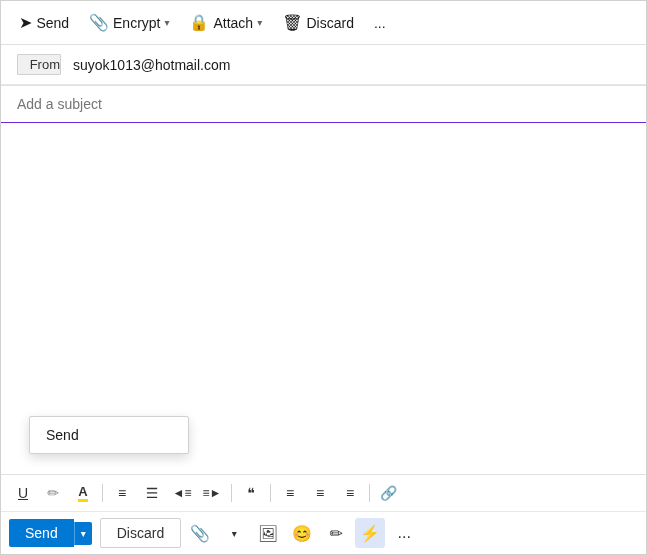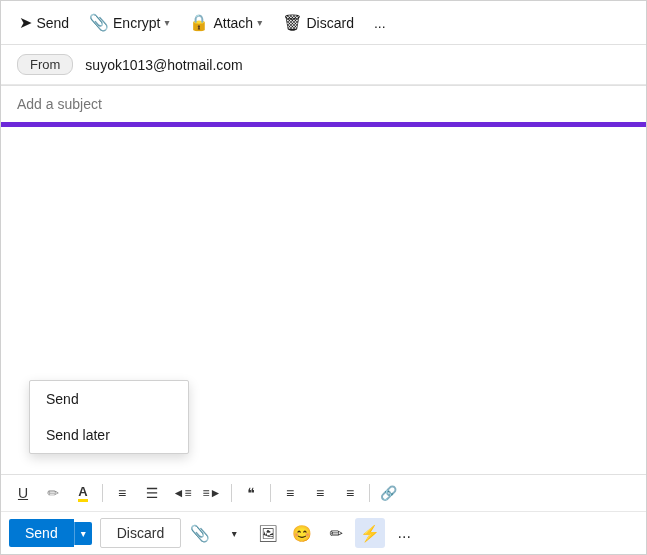--- a/index.html
+++ b/index.html
@@ -55,37 +55,37 @@
     .field-row {
       display: flex;
       align-items: center;
       padding: 8px 16px;
       border-bottom: 1px solid #e8e8e8;
       min-height: 40px;
     }
     .field-label {
       background: #f0f0f0;
       border: 1px solid #d0d0d0;
-      border-radius: 9px;
-      padding: 2px 12px;
+      border-radius: 1px;
+      padding: 2px 0;
       font-size: 13px;
       color: #333;
       margin-right: 12px;
       min-width: 44px;
-      text-align: left;
+      text-align: right;
       cursor: pointer;
     }
     .field-value {
       color: #1a1a1a;
       font-size: 14px;
     }
     .field-row.to-row { border-bottom: none; }
     .subject-row {
       padding: 10px 16px;
-      border-bottom: 5px solid #6d28d9;
+      border-bottom: 1px solid #6d28d9;
     }
 
     
     .compose-body {
       flex: 1;
       padding: 12px 16px;
       position: relative;
       overflow-y: auto;
     }
 
@@ -243,21 +243,20 @@
 
   <div class="subject-row">
     <input type="text" style="border: none; outline: none; width: 100%; font-size: 14px; color: rgb(153, 153, 153);" placeholder="Add a subject">
   </div>
 
   <div class="compose-body">
   </div>
 
   <div class="dropdown-popup">
     <div class="dropdown-item">Send</div>
-    <div class="dropdown-item">Send later</div>
   </div>
 
   <div class="bottom-toolbar">
 
     <div class="format-toolbar">
       <button class="fmt-btn">
         <span class="u-underline">U</span>
       </button>
       <button class="fmt-btn">
         <span style="color:#888;font-size:14px;">✏</span>

